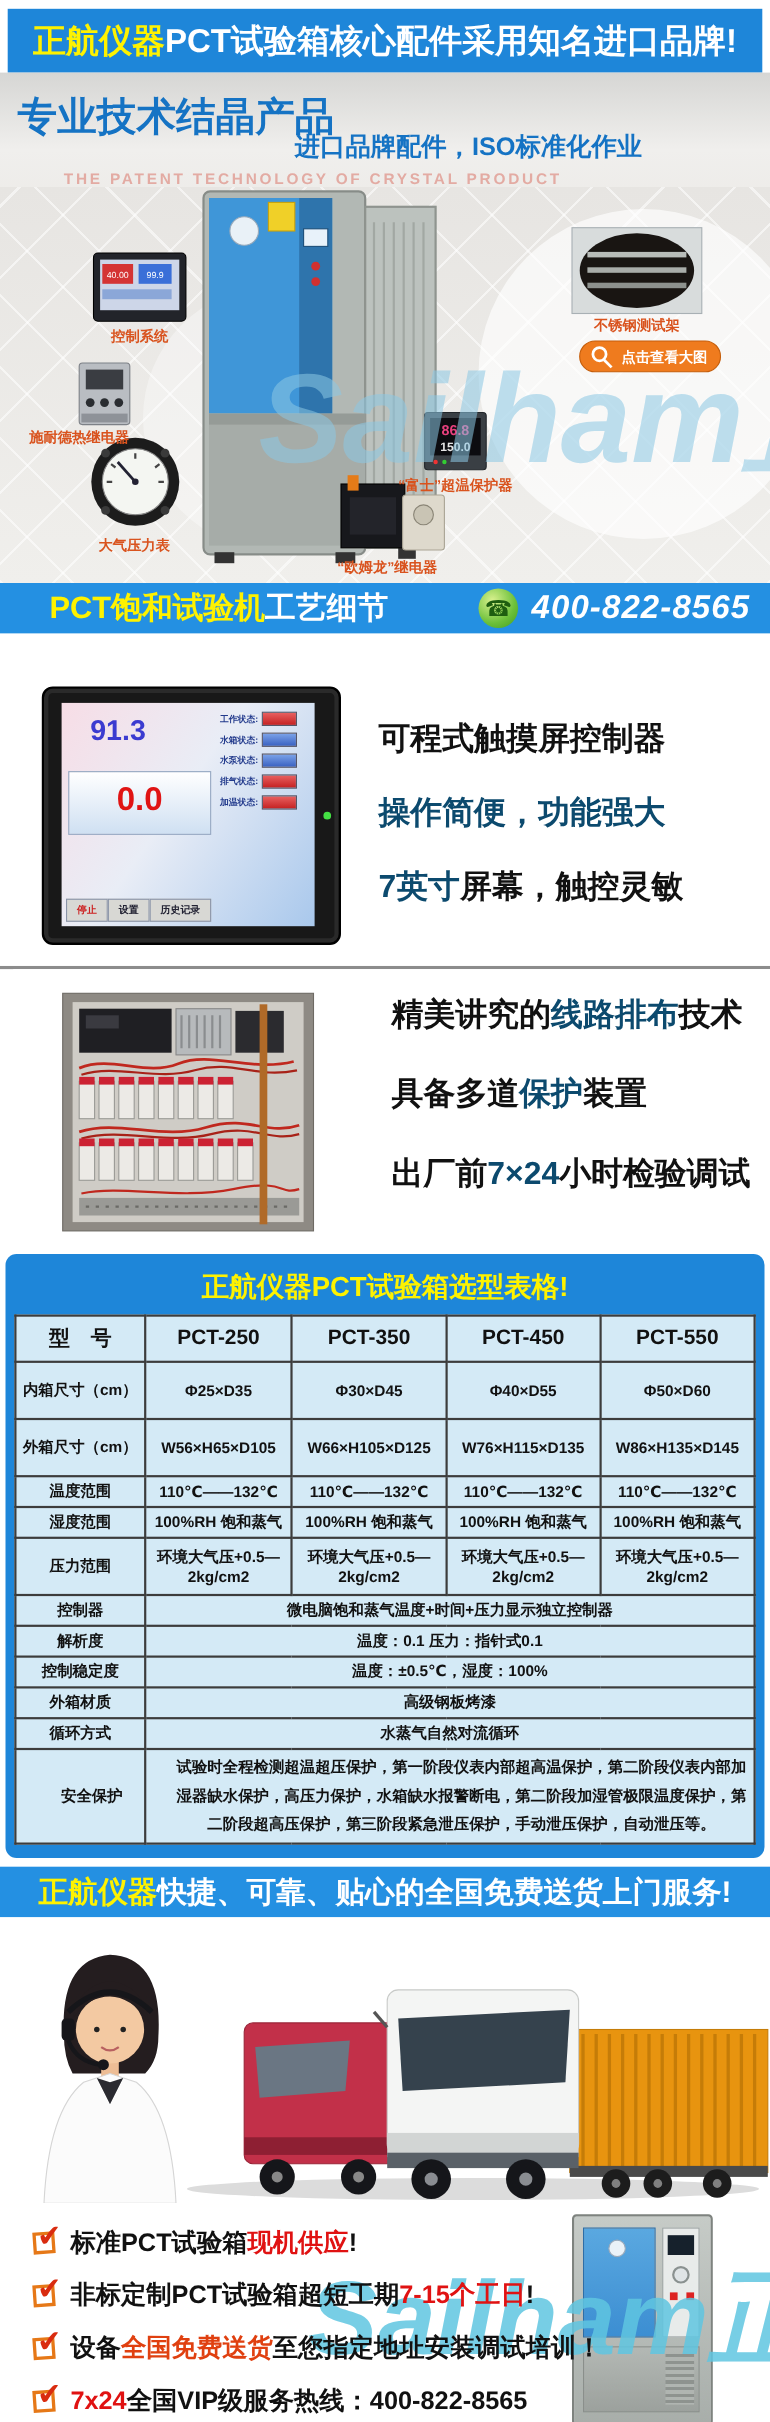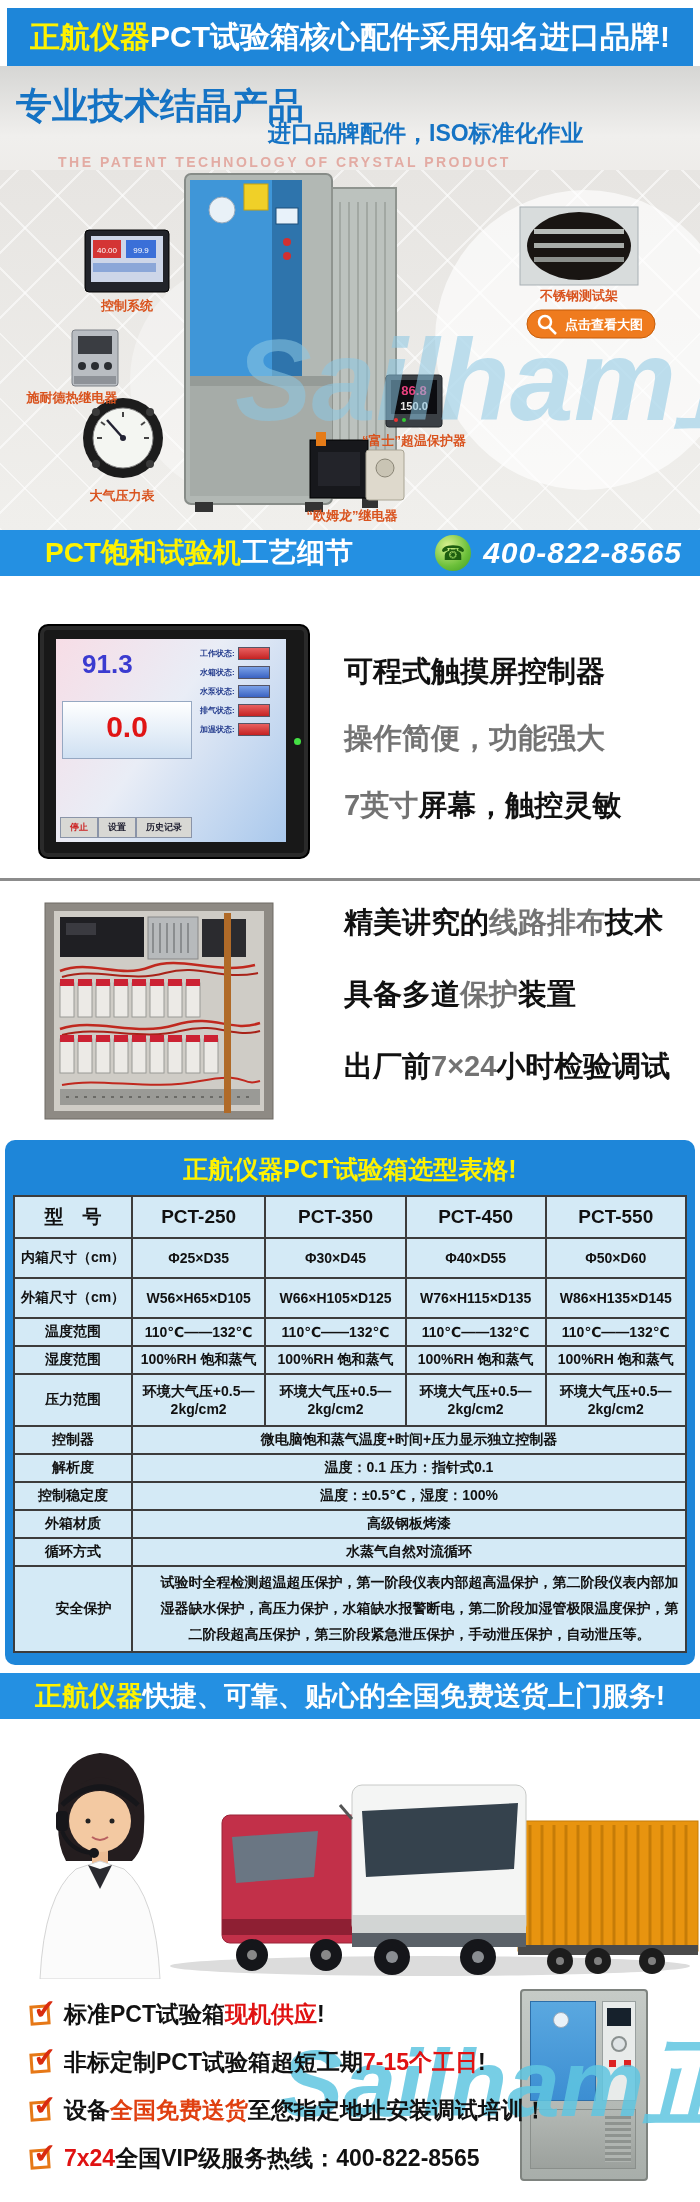--- a/index.html
+++ b/index.html
@@ -45,38 +45,38 @@
   .scr-btn.stop { color:#c22; }
   .scr-right { width:90px; display:flex; flex-direction:column; padding:8px 2px 0 4px; gap:6px; }
   .scr-row { display:flex; align-items:center; gap:3px; }
   .scr-lab { font-size:8px; color:#223a8c; white-space:nowrap; font-weight:bold;text-align:right; }
   .scr-ind { width:32px; height:13px; border:1px solid #556; flex:none; }
   .ind-red { background:linear-gradient(180deg,#e86060,#c52222); }
   .ind-blue { background:linear-gradient(180deg,#7ba2e8,#3a62c2); }
   .led { position:absolute; right:7px; top:112px; width:7px; height:7px; border-radius:50%; background:#44e044; }
   .touch-text { position:absolute; left:344px; top:76px; display:flex; flex-direction:column; gap:27px; }
   .t-line { font-size:29px; font-weight:bold; color:#111; white-space:nowrap; }
-  .red { color:#737373; }
+  .red { color:#0c4a6e; }
 
   .divider { height:3px; background:#8c8c8c; }
 
   
-  .wiring-sec { height:259px; position:relative; background:#fff; }
+  .wiring-sec { height:259px; position:relative; background:#fff;margin-left:12px; }
   .wiring-svg { position:absolute; left:0; top:0; }
   .wiring-text { position:absolute; left:344px; top:22px; display:flex; flex-direction:column; gap:32px; }
   .w-line { font-size:29px; font-weight:bold; color:#111; white-space:nowrap; }
 
   
   .table-panel { margin:0 5px; background:#1e86d9; border-radius:10px; padding:6px 8px 12px; }
   .table-title { text-align:center; color:#fef200; font-size:25px; font-weight:bold; padding:7px 0 9px; }
   table.spec { width:100%; border-collapse:collapse; background:#d4eaf6; }
   table.spec td { border:2px solid #3c3c3c; text-align:center; color:#111; font-size:14px; font-weight:600; padding:2px 3px; }
   td.lbl { width:118px; font-weight:bold; font-size:14.5px; }
   tr.hrow td { font-size:19px; font-weight:bold; height:42px; }
-  tr.rA td { height:40px; }
+  tr.rA td { height:52px; }
   tr.rB td { height:28px; }
   tr.press td { height:52px; }
   tr.safe td { height:86px;padding-left:24px; }
   td.safe-cell { text-align:left; padding:6px 10px; line-height:1.85; font-size:13.5px; }
 
   
   .service-bar { margin-top:8px; height:46px; background:#2490e2; display:flex; align-items:center; justify-content:center; white-space:nowrap; }
   .service-hl { color:#fef200; font-size:27px; font-weight:bold; }
   .service-rest { color:#fff; font-size:27px; font-weight:bold; }
 

